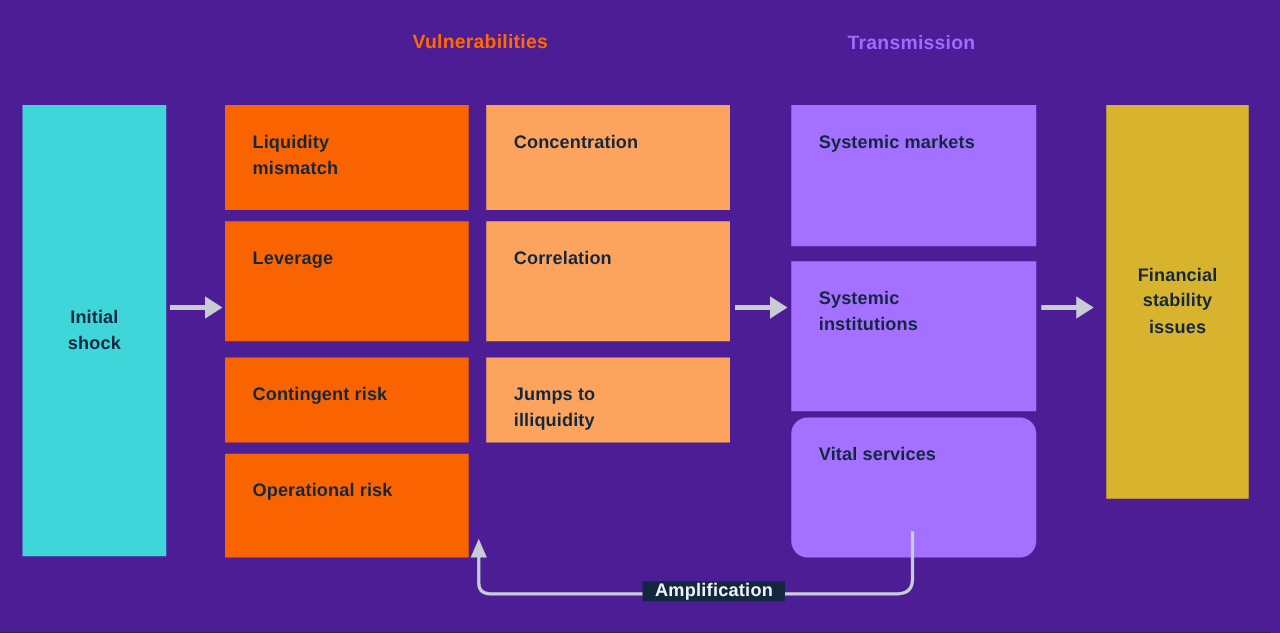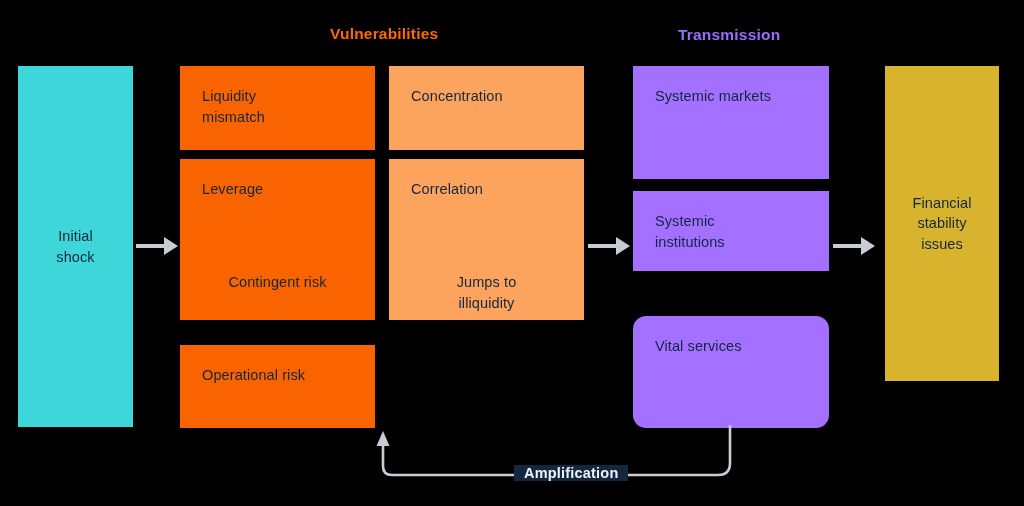--- a/index.html
+++ b/index.html
@@ -4,21 +4,21 @@
 <style>
   html, body {
     margin: 0;
     padding: 0;
     background: #13273f;
   }
   #canvas {
     position: relative;
     width: 1024px;
     height: 506px;
-    background: #000000;
+    background: #4c1d95;
     font-family: "Liberation Sans", sans-serif;
     overflow: hidden;
   }
 
   .section-title {
     position: absolute;
     font-size: 15.5px;
     font-weight: bold;
     letter-spacing: 0.2px;
     white-space: nowrap;
@@ -33,23 +33,24 @@
     top: 26px;
     color: #9b6cff;
   }
 
   .node {
     position: absolute;
     box-sizing: border-box;
     padding: 20px 22px 0 22px;
     color: #13273f;
     font-size: 14.5px;
-    font-weight: normal;
+    font-weight: bold;
     line-height: 1.42;
     letter-spacing: 0.1px;
+    margin-top: 18px;
   }
   .node.centered {
     display: flex;
     align-items: center;
     justify-content: center;
     text-align: center;
     padding: 0 14px;
   }
 
   
@@ -62,27 +63,27 @@
     text-align: center;
   }
 
   
   .col-v1 { left: 180px; width: 195px; background: #fa6400; }
   
   .col-v2 { left: 389px; width: 195px; background: #fca45e; }
 
   .row1 { top: 66px;  height: 84px; }
   .row2 { top: 159px; height: 96px; }
-  .row3 { top: 252px; height: 68px; text-align: center; }
+  .row3 { top: 268px; height: 68px; }
   .row4 { top: 345px; height: 83px; }
 
   
   .col-t { left: 633px; width: 196px; background: #a370ff; }
   #node-systemic-markets    { top: 66px;  height: 113px; }
-  #node-systemic-institutions { top: 191px; height: 80px; }
+  #node-systemic-institutions { top: 191px; height: 120px; }
   #node-vital-services      { top: 316px; height: 112px; border-radius: 13px; }
 
   
   #node-financial-stability {
     left: 885px;
     top: 66px;
     width: 114px;
     height: 315px;
     background: #d8b32e;
   }

